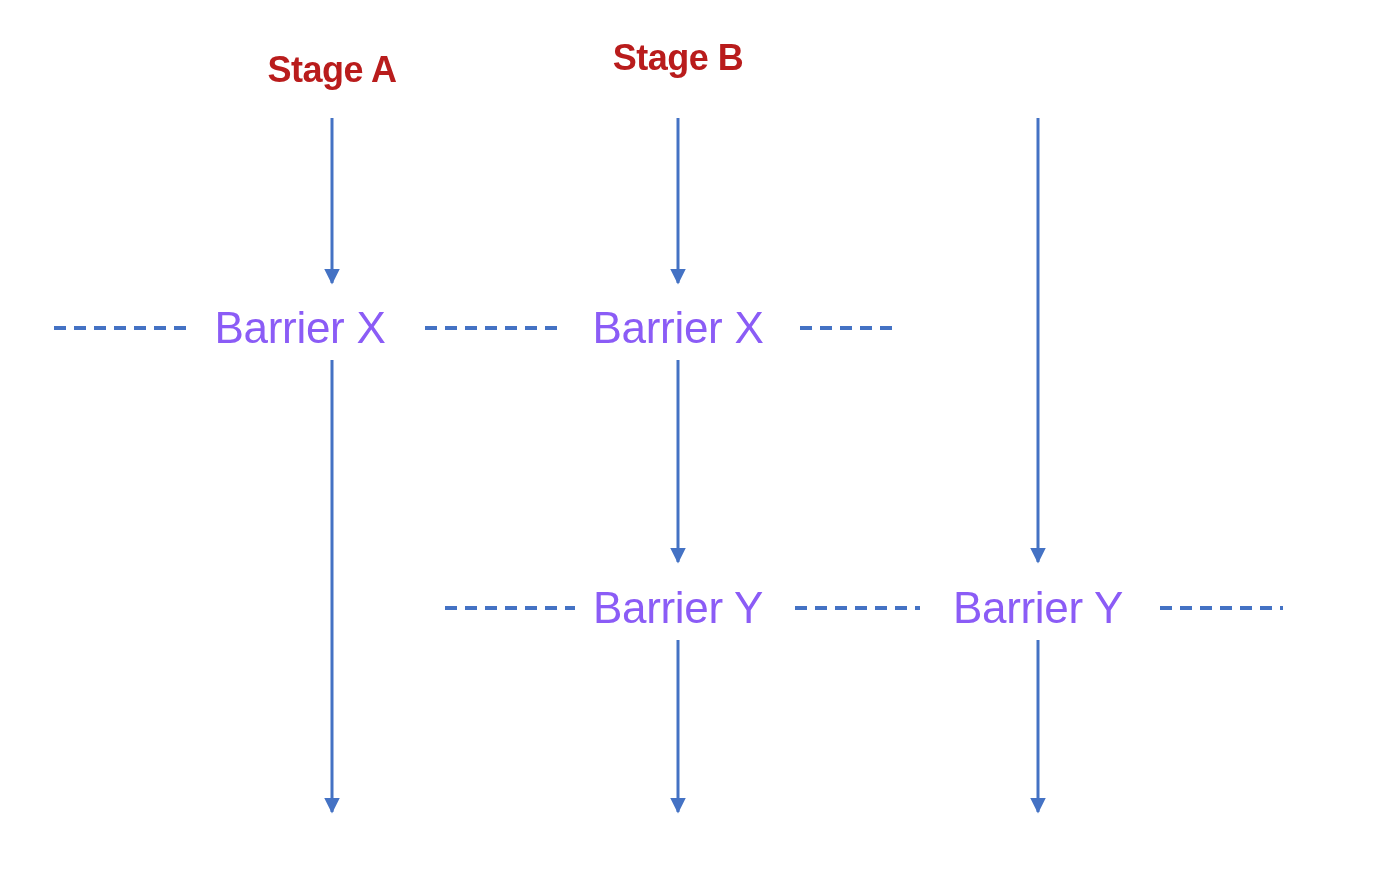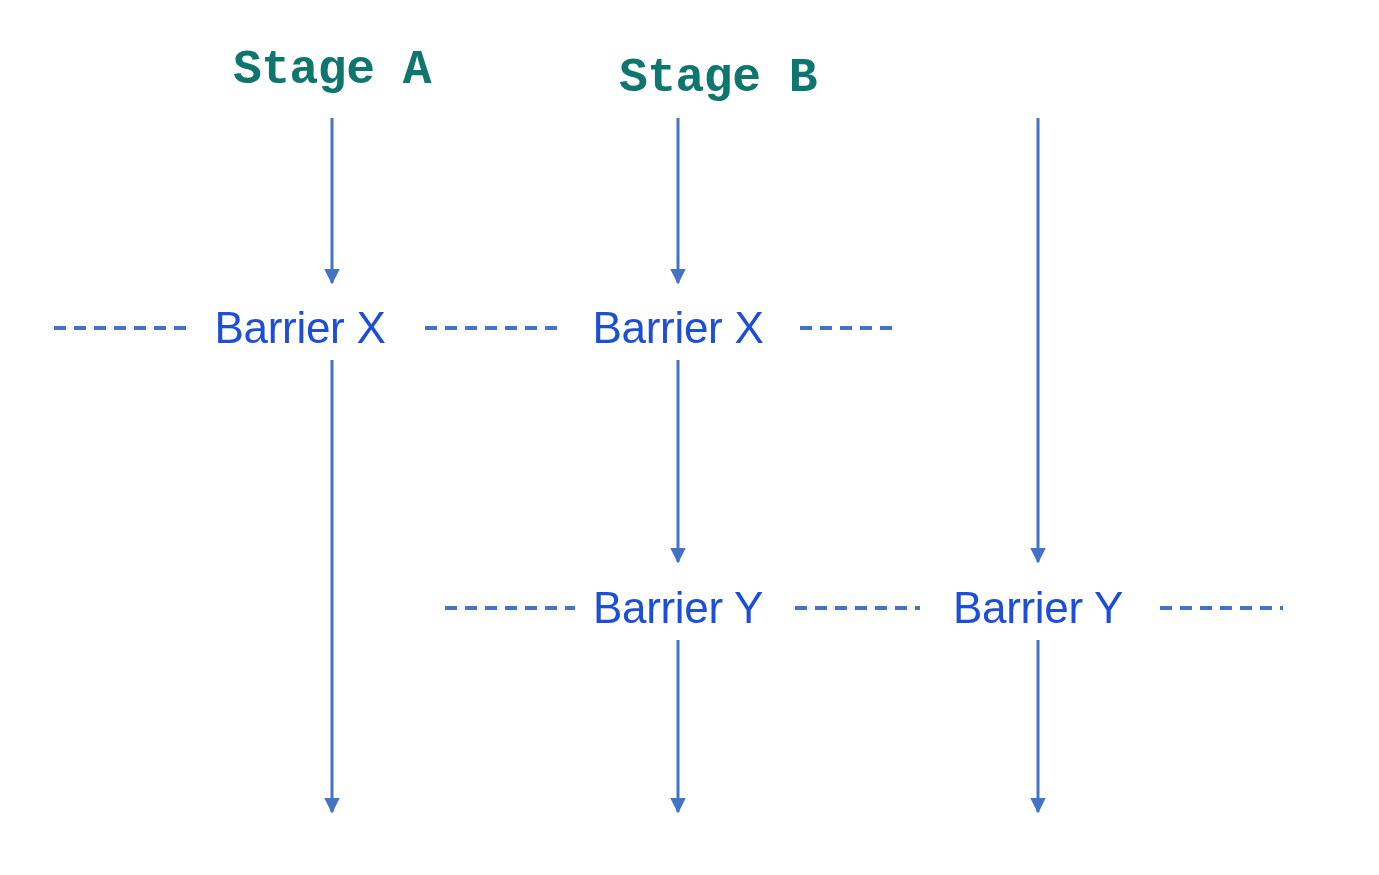--- a/index.html
+++ b/index.html
@@ -22,37 +22,37 @@
   #diagram-svg {
     position: absolute;
     left: 0;
     top: 0;
     width: 1379px;
     height: 875px;
     display: block;
   }
   .stage-label {
     position: absolute;
-    font-family: Liberation Mono, monospace;
+    font-family: Liberation Sans, sans-serif;
     font-weight: bold;
-    font-size: 48px;
+    font-size: 36px;
     line-height: 52px;
-    color: #0f766e;
+    color: #b91c1c;
     white-space: nowrap;
     transform: translateX(-50%);
     text-align: center;
     letter-spacing: -0.5px;
   }
   .barrier-label {
     position: absolute;
     font-family: "Liberation Sans", sans-serif;
     font-weight: 400;
     font-size: 44px;
     line-height: 52px;
-    color: #1d4ed8;
+    color: #8b5cf6;
     white-space: nowrap;
     transform: translate(-50%, -50%);
     text-align: center;
     background: #ffffff;
     padding: 0 10px;
     letter-spacing: -0.3px;
   }
 </style>
 </head>
 <body>
@@ -78,21 +78,21 @@
         <line x1="54" y1="328" x2="192" y2="328" stroke="#4472C4" stroke-width="4" stroke-dasharray="12 8" stroke-linecap="butt"></line>
         <line x1="425" y1="328" x2="560" y2="328" stroke="#4472C4" stroke-width="4" stroke-dasharray="12 8" stroke-linecap="butt"></line>
         <line x1="800" y1="328" x2="893" y2="328" stroke="#4472C4" stroke-width="4" stroke-dasharray="12 8" stroke-linecap="butt"></line>
         <line x1="445" y1="608" x2="575" y2="608" stroke="#4472C4" stroke-width="4" stroke-dasharray="12 8" stroke-linecap="butt"></line>
         <line x1="795" y1="608" x2="920" y2="608" stroke="#4472C4" stroke-width="4" stroke-dasharray="12 8" stroke-linecap="butt"></line>
         <line x1="1160" y1="608" x2="1283" y2="608" stroke="#4472C4" stroke-width="4" stroke-dasharray="12 8" stroke-linecap="butt"></line>
       </g>
   </svg>
 
   <div class="stage-label" id="stage-label-a" style="left: 332px; top: 44px;">Stage A</div>
-  <div class="stage-label" id="stage-label-b" style="left: 678px; top: 52px; margin-left: 40px;">Stage B</div>
+  <div class="stage-label" id="stage-label-b" style="left: 678px; top: 32px;">Stage B</div>
 
   <div class="barrier-label" id="barrier-x-label-1" style="left: 300px; top: 328px;">Barrier X</div>
   <div class="barrier-label" id="barrier-x-label-2" style="left: 678px; top: 328px;">Barrier X</div>
 
   <div class="barrier-label" id="barrier-y-label-1" style="left: 678px; top: 608px;">Barrier Y</div>
   <div class="barrier-label" id="barrier-y-label-2" style="left: 1038px; top: 608px;">Barrier Y</div>
 
 </div>
 
 </body></html>

